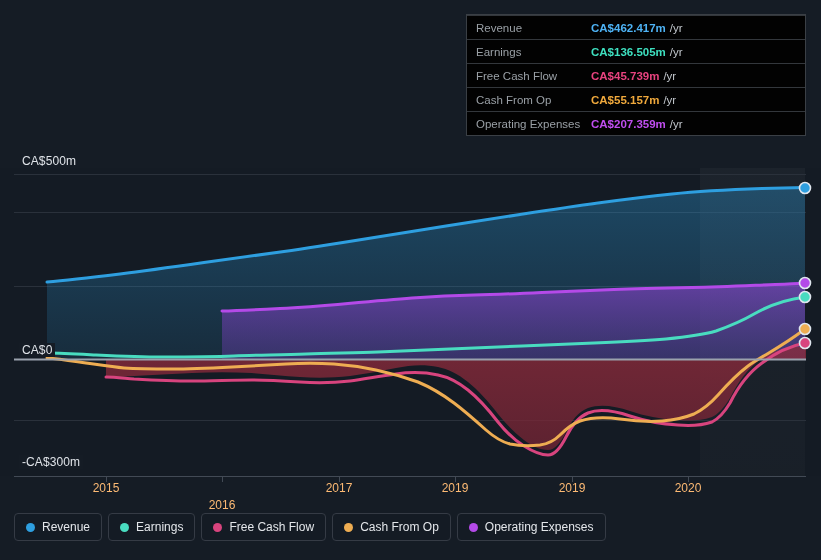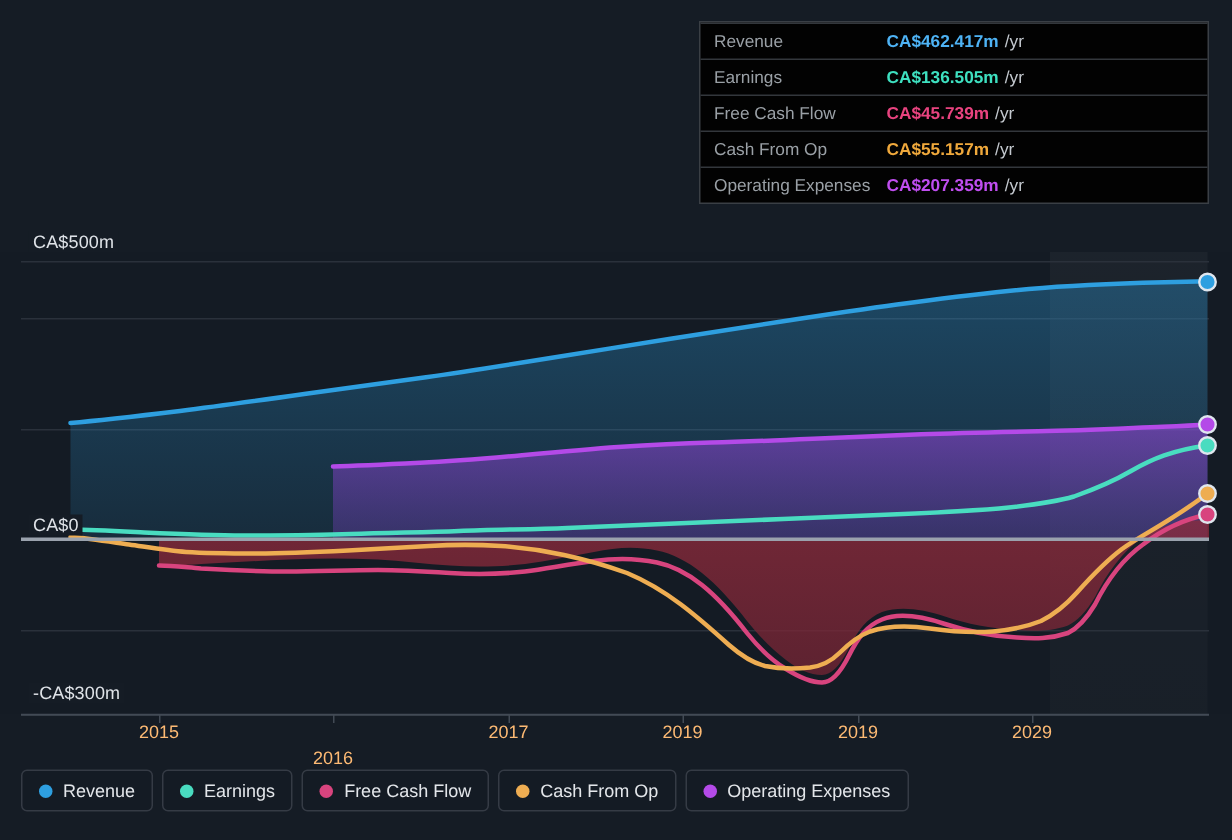--- a/index.html
+++ b/index.html
@@ -215,21 +215,21 @@
 
     <div class="ylabel" style="left:19px;top:154px;">CA$500m</div>
     <div class="ylabel" style="left:19px;top:343px;">CA$0</div>
     <div class="ylabel" style="left:19px;top:455px;">-CA$300m</div>
 
     <div class="xlabel" style="left:106px;top:481px;">2015</div>
     <div class="xlabel" style="left:222px;top:481px;margin-top:17px;">2016</div>
     <div class="xlabel" style="left:339px;top:481px;">2017</div>
     <div class="xlabel" style="left:455px;top:481px;">2019</div>
     <div class="xlabel" style="left:572px;top:481px;">2019</div>
-    <div class="xlabel" style="left:688px;top:481px;">2029</div>
+    <div class="xlabel" style="left:688px;top:481px;">2020</div>
   </div>
 
   <div class="tooltip">
 
     <div class="tt-row">
       <span class="tt-label">Revenue</span>
       <span class="tt-val" style="color:#4eb3f5">CA$462.417m</span>
       <span class="tt-unit">/yr</span>
     </div>
 

